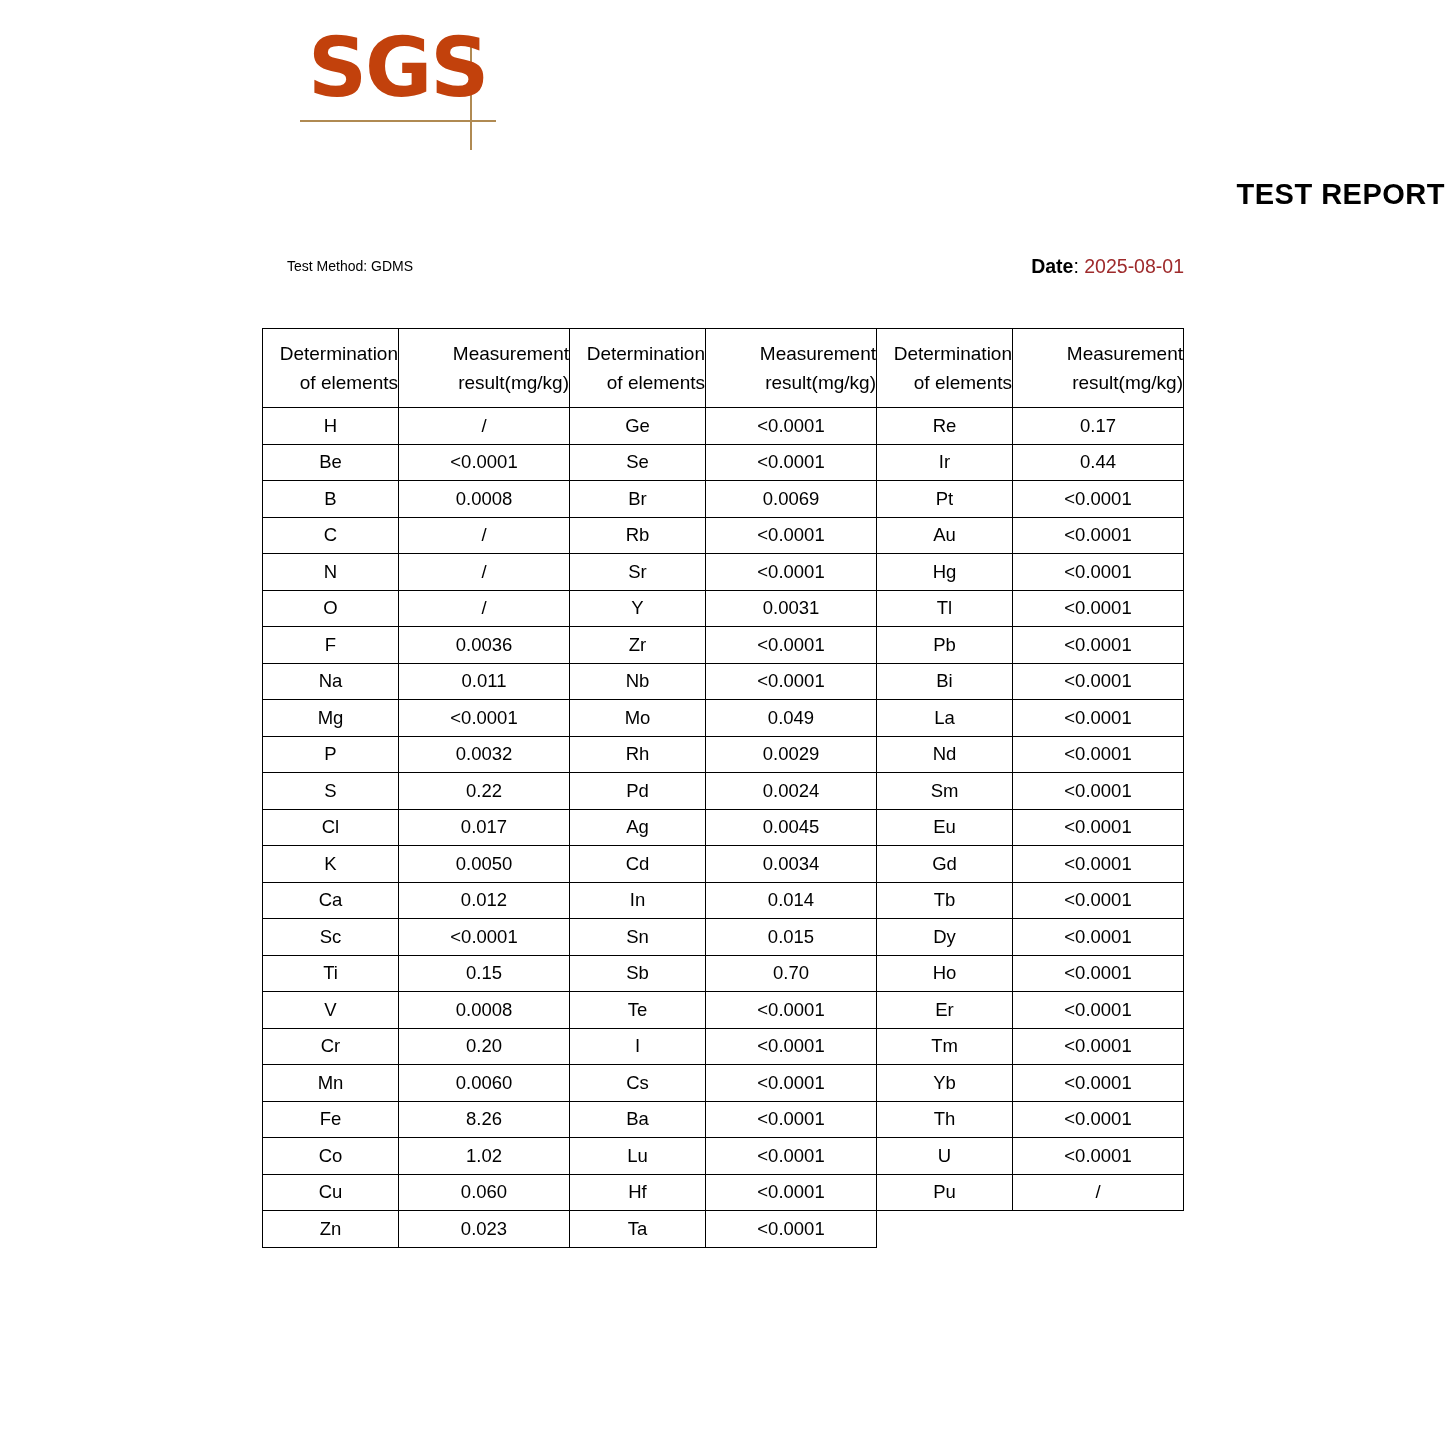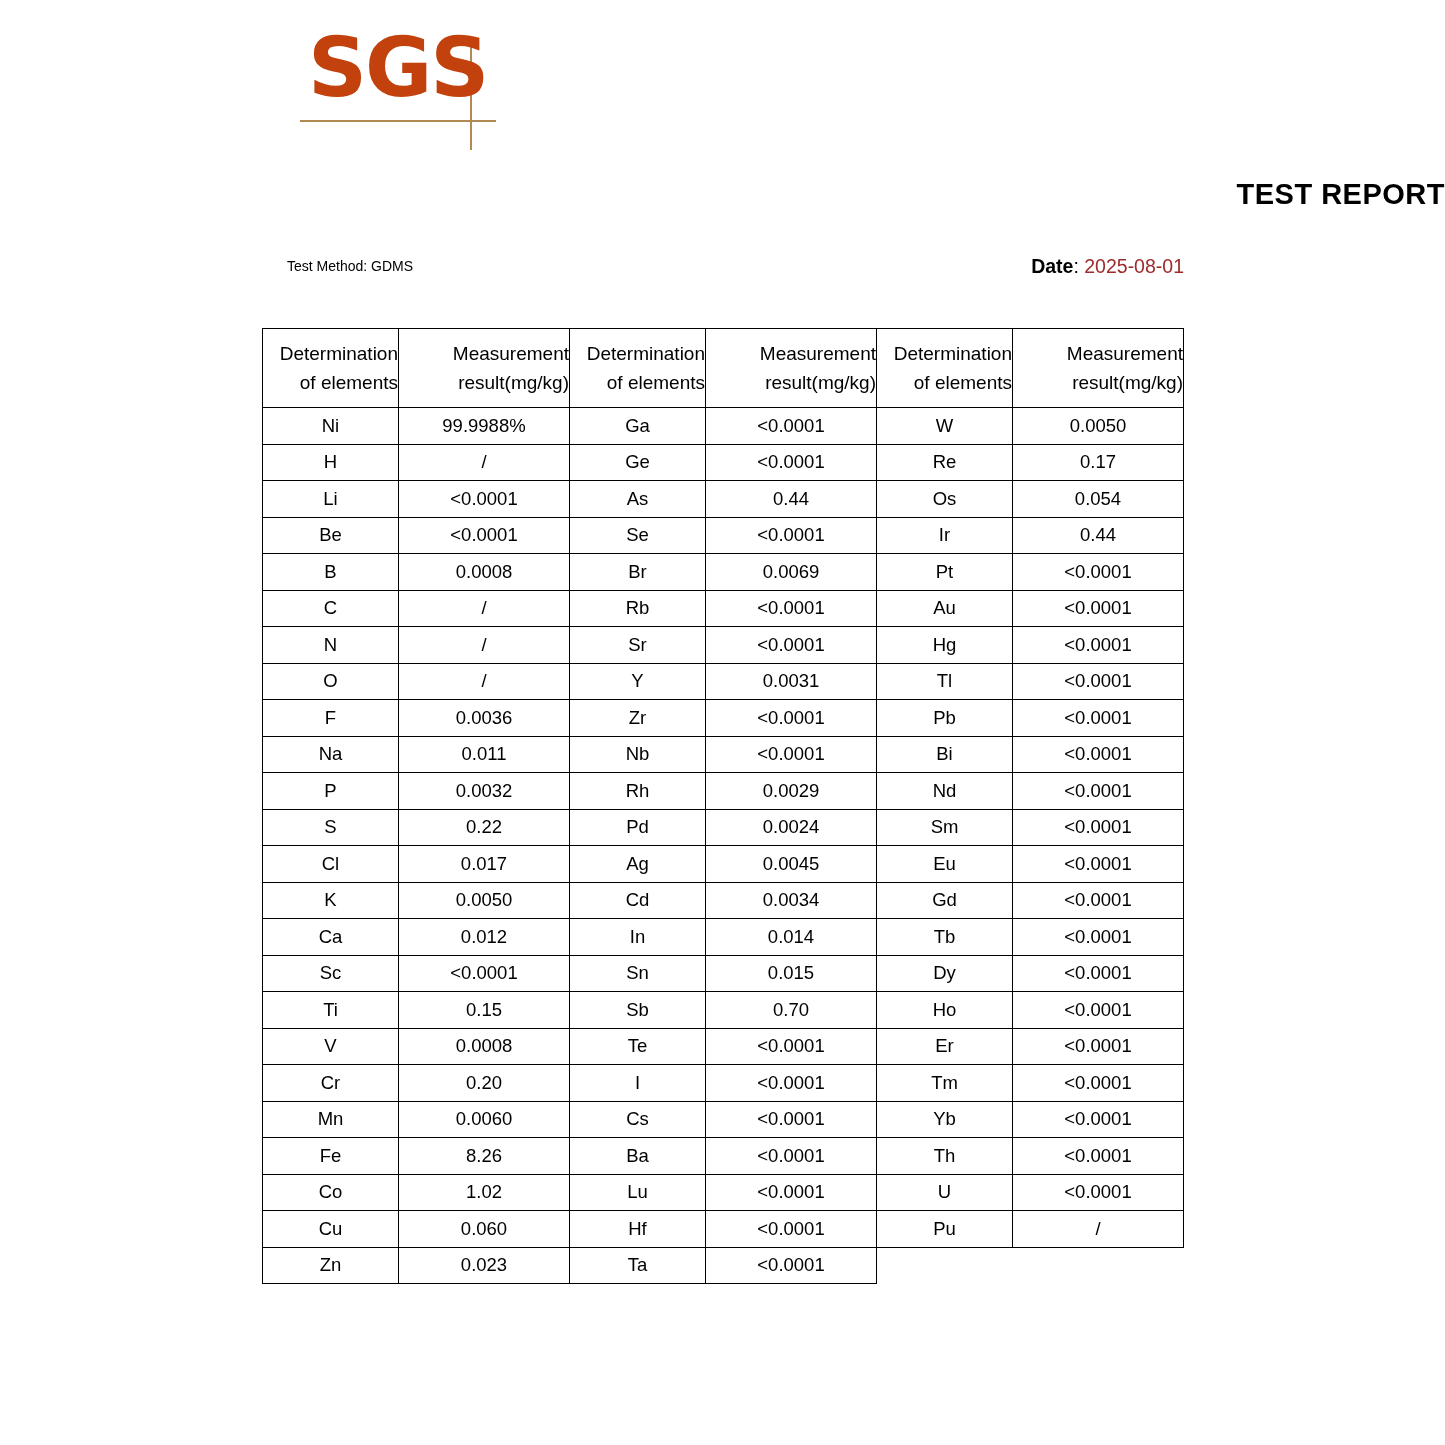--- a/index.html
+++ b/index.html
@@ -173,42 +173,26 @@
         <span class="hdr-line">of elements</span>
       </td>
       <td>
         <span class="hdr-line">Measurement</span>
         <span class="hdr-line">result(mg/kg)</span>
       </td>
     </tr>
   </thead>
   <tbody id="table-body">
       <tr>
-        <td>Ni</td>
-        <td>99.9988%</td>
-        <td>Ga</td>
-        <td>&lt;0.0001</td>
-        <td>W</td>
-        <td>0.0050</td>
-      </tr>
-      <tr>
         <td>H</td>
         <td>/</td>
         <td>Ge</td>
         <td>&lt;0.0001</td>
         <td>Re</td>
         <td>0.17</td>
-      </tr>
-      <tr>
-        <td>Li</td>
-        <td>&lt;0.0001</td>
-        <td>As</td>
-        <td>0.44</td>
-        <td>Os</td>
-        <td>0.054</td>
       </tr>
       <tr>
         <td>Be</td>
         <td>&lt;0.0001</td>
         <td>Se</td>
         <td>&lt;0.0001</td>
         <td>Ir</td>
         <td>0.44</td>
       </tr>
       <tr>
@@ -253,20 +237,28 @@
       </tr>
       <tr>
         <td>Na</td>
         <td>0.011</td>
         <td>Nb</td>
         <td>&lt;0.0001</td>
         <td>Bi</td>
         <td>&lt;0.0001</td>
       </tr>
       <tr>
+        <td>Mg</td>
+        <td>&lt;0.0001</td>
+        <td>Mo</td>
+        <td>0.049</td>
+        <td>La</td>
+        <td>&lt;0.0001</td>
+      </tr>
+      <tr>
         <td>P</td>
         <td>0.0032</td>
         <td>Rh</td>
         <td>0.0029</td>
         <td>Nd</td>
         <td>&lt;0.0001</td>
       </tr>
       <tr>
         <td>S</td>
         <td>0.22</td>

